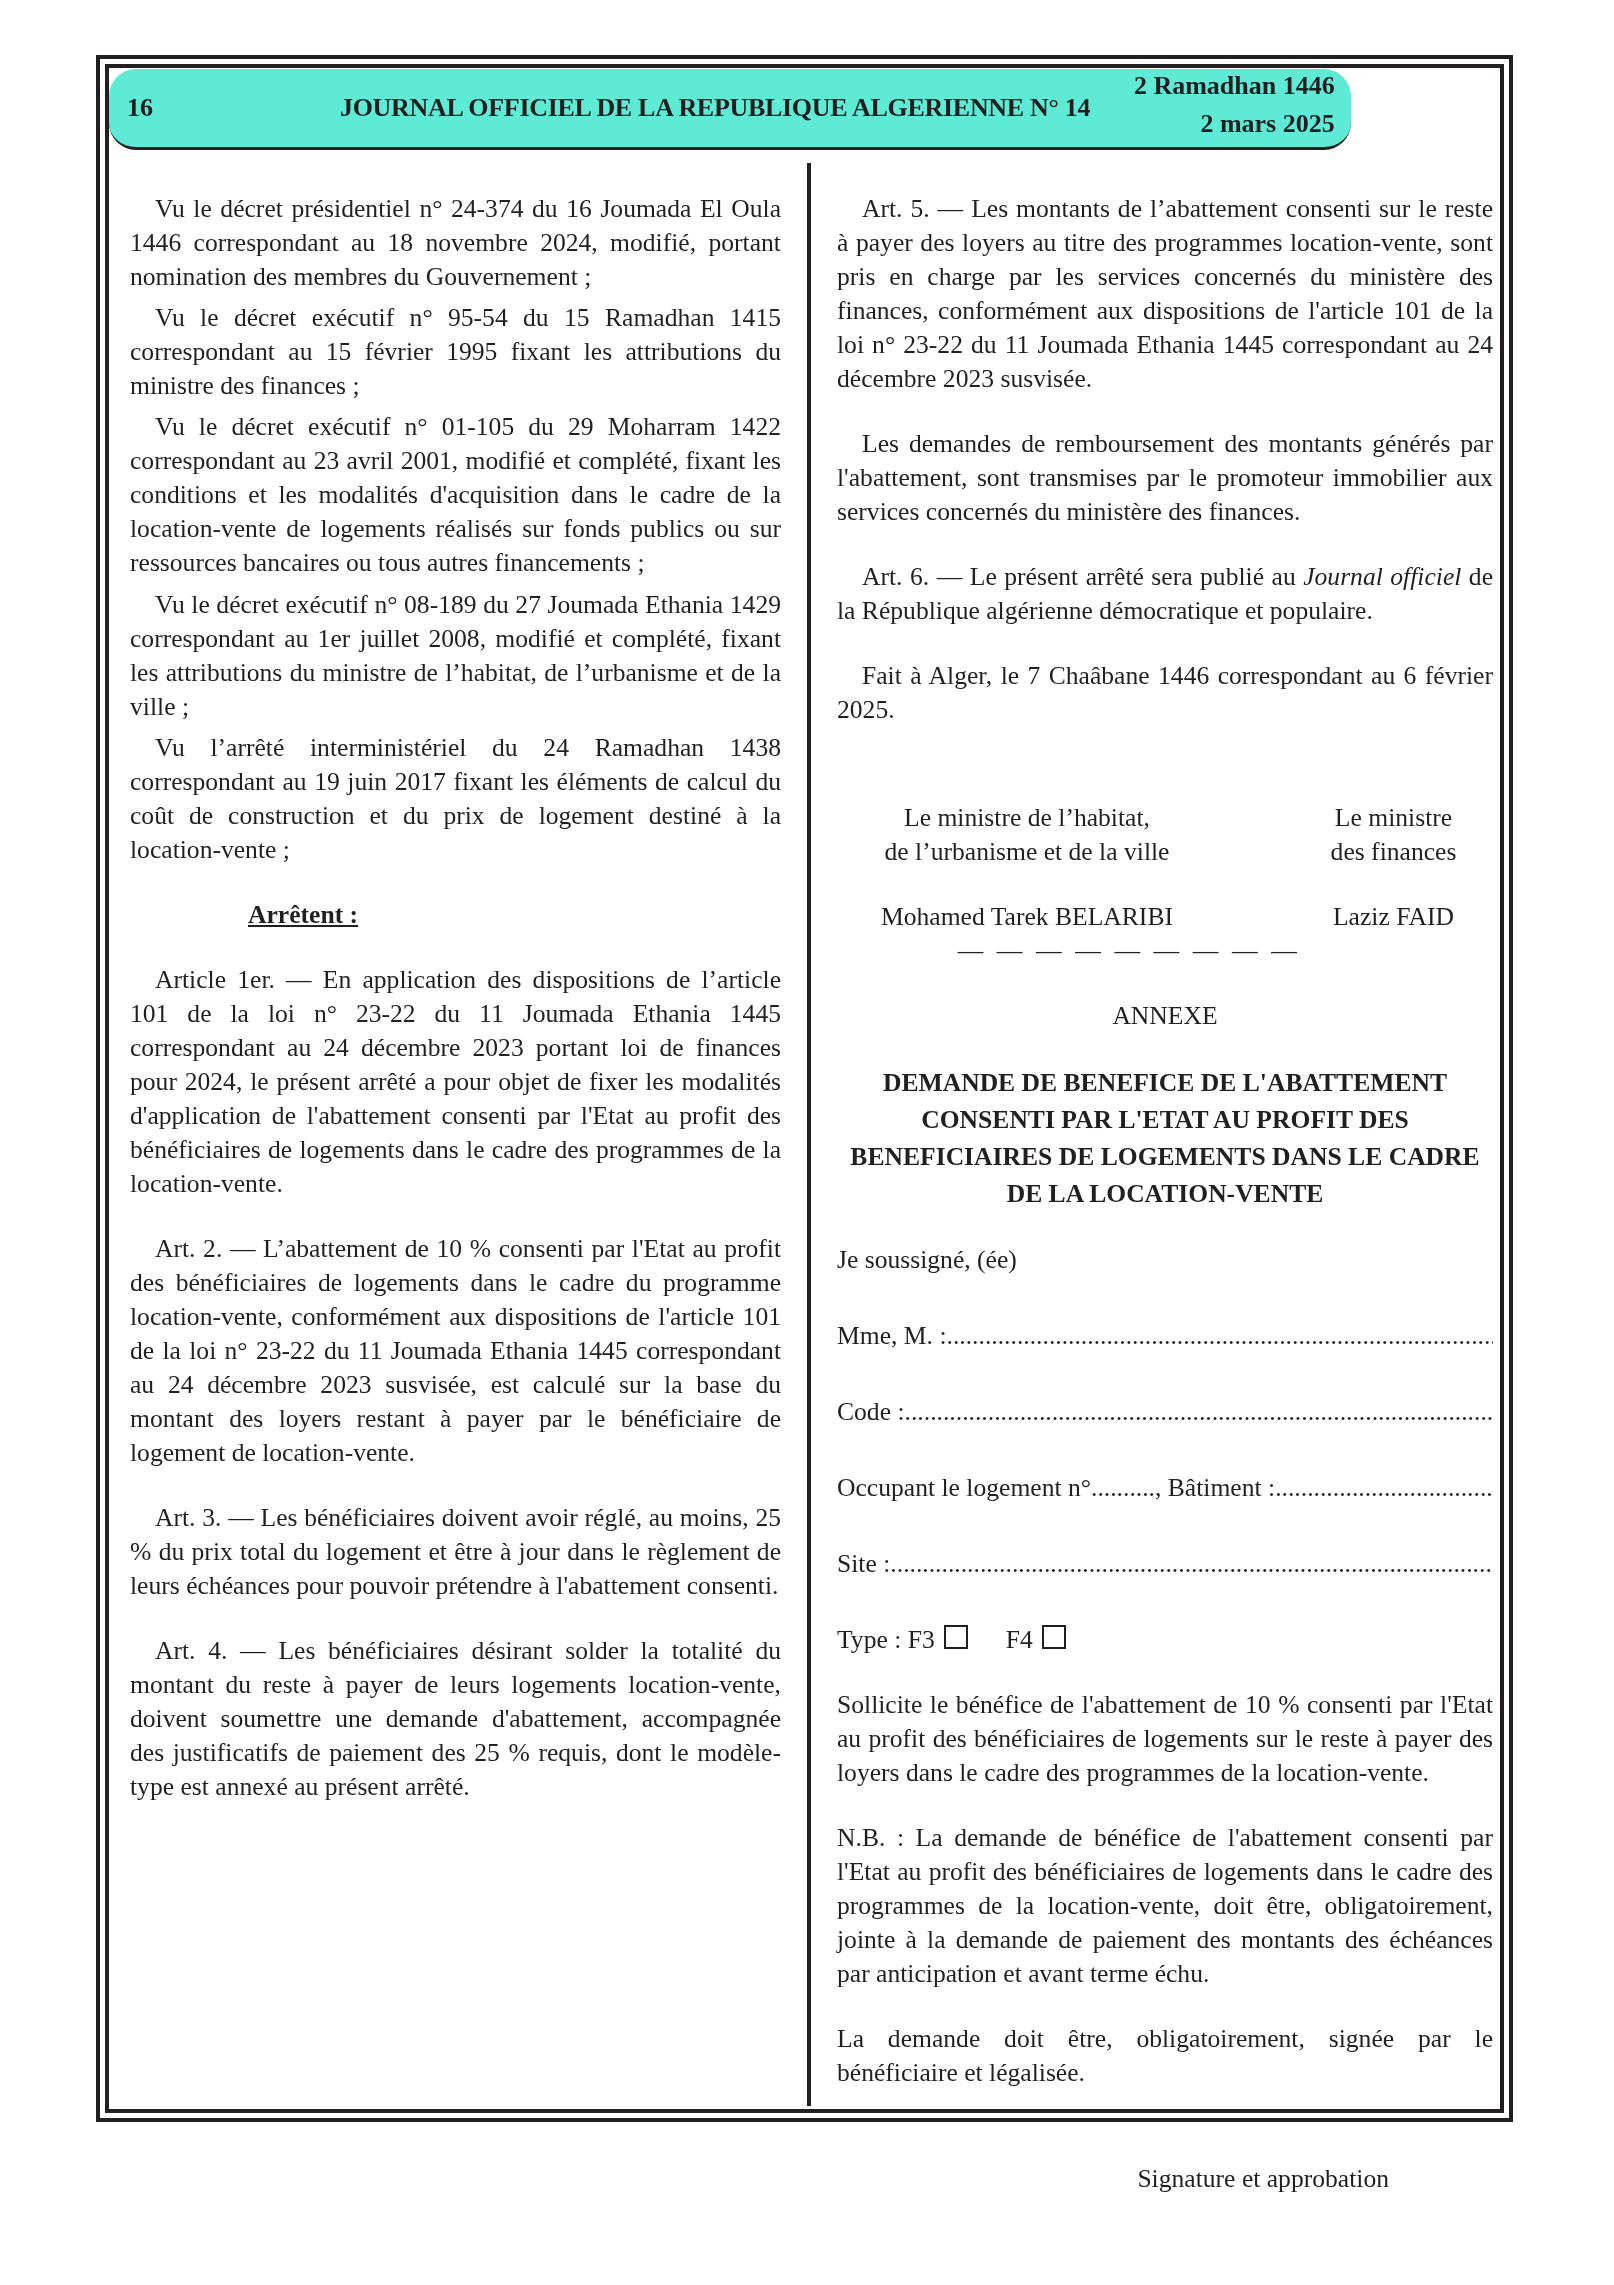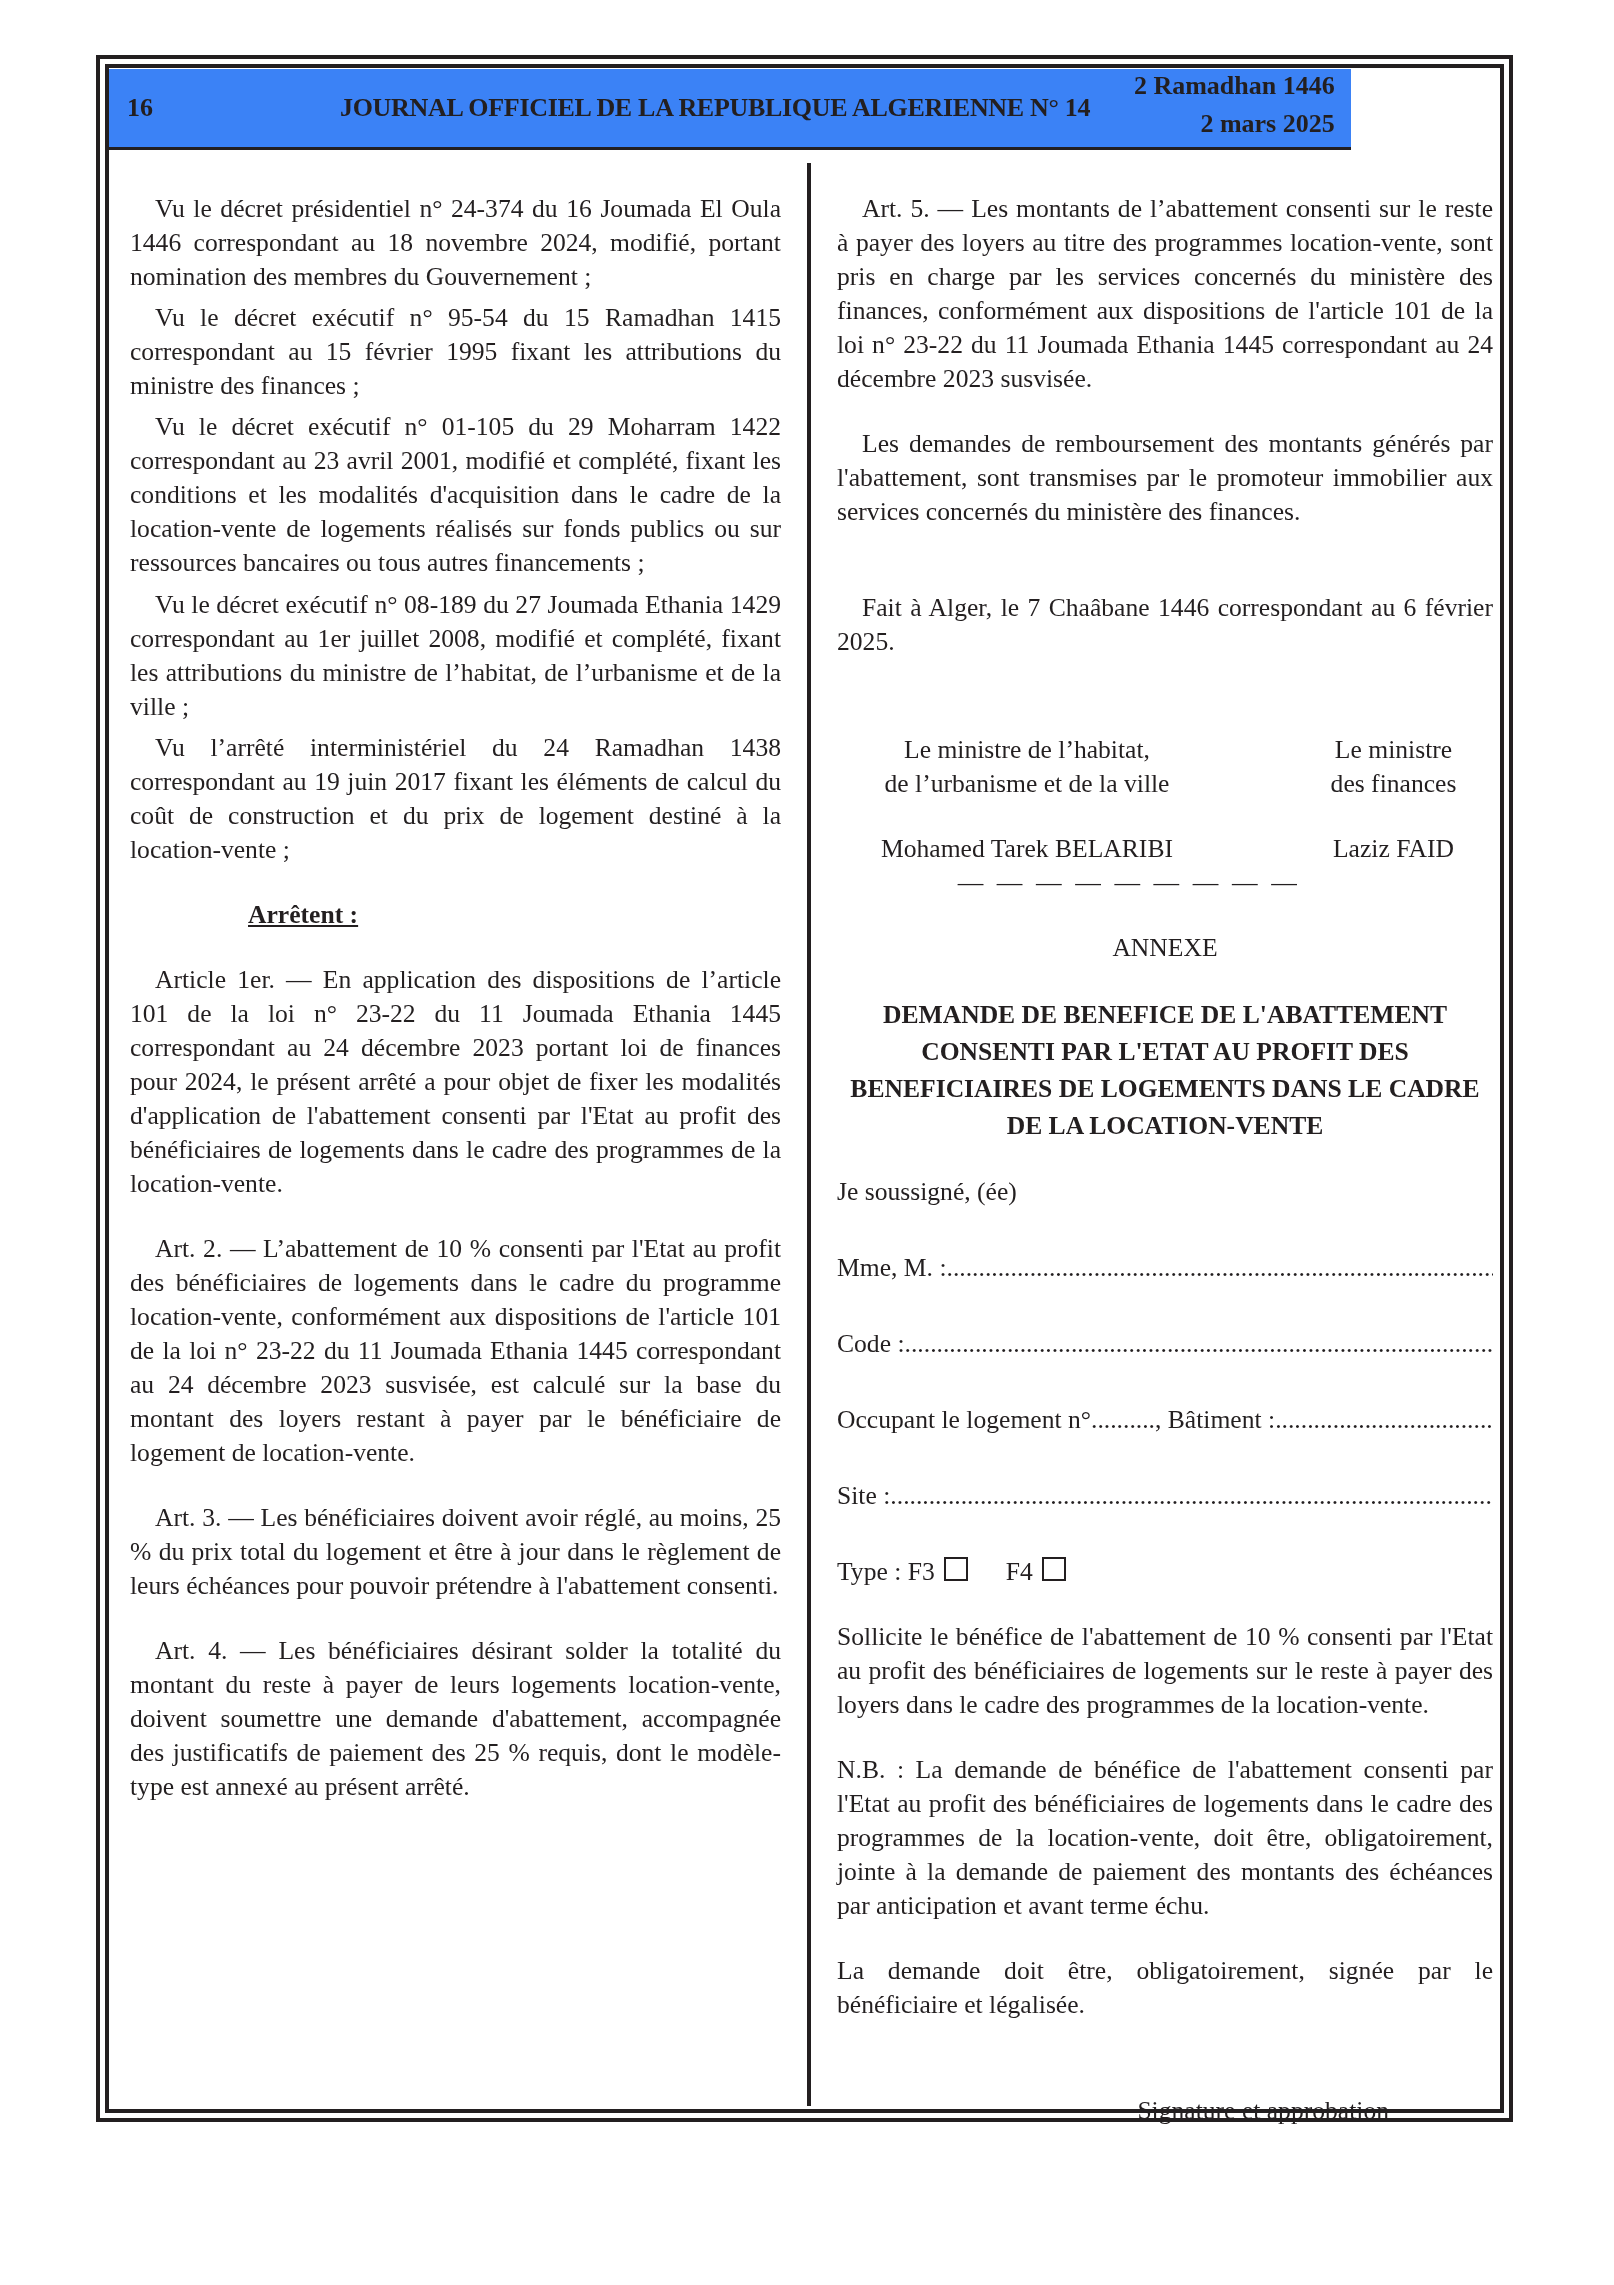--- a/index.html
+++ b/index.html
@@ -1,19 +1,19 @@
 <!DOCTYPE html>
 <html style="font-size:14.5px"><head>
 <meta charset="utf-8">
 <style>
   html, body { margin:0; padding:0; background:#ffffff; }
   body { width:1615px; height:2285px; position:relative; font-family:"Liberation Serif", "DejaVu Serif", serif; color:#231f20; }
   .frame-outer { position:absolute; left:96px; top:55px; width:1417px; height:2067px; border:4.5px solid #231f20; box-sizing:border-box; }
   .frame-inner { position:absolute; left:105px; top:64px; width:1399px; height:2049px; border:4.5px solid #231f20; box-sizing:border-box; }
-  .header { position:absolute; left:109px; top:69px; width:1242px; height:81px; background:#3b82f6; border-bottom:3.6px solid #231f20; box-sizing:border-box; }
+  .header { position:absolute; left:109px; top:69px; width:1242px; height:81px; background:#5eead4; border-bottom:3.6px solid #231f20; box-sizing:border-box;border-radius:27px; }
   .hdr-page { position:absolute; left:18px; top:23.5px; font-size:26px; font-weight:bold; }
   .hdr-title { position:absolute; left:231px; top:23.5px; font-size:26px; font-weight:bold; letter-spacing:-0.3px; }
   .hdr-date1 { position:absolute; right:16.3px; top:1.8px; font-size:26px; font-weight:bold; }
   .hdr-date2 { position:absolute; right:16.3px; top:40px; font-size:26px; font-weight:bold; }
   .divider { position:absolute; left:807px; top:163px; width:3.6px; height:1943px; background:#231f20; }
   .col { position:absolute; font-size:25.6px; line-height:34px; text-align:justify; }
   .col-left { left:130px; top:192px; width:651px; }
   .col-right { left:837px; top:192px; width:656px; }
   .p { margin:0; text-indent:25px; }
   .p.noindent { text-indent:0; }
@@ -71,20 +71,21 @@
   <div class="gap-m"></div>
   <p class="p">Art. 4. — Les bénéficiaires désirant solder la totalité du montant du reste à payer de leurs logements location-vente, doivent soumettre une demande d'abattement, accompagnée des justificatifs de paiement des 25 % requis, dont le modèle-type est annexé au présent arrêté.</p>
   <div class="gap-m"></div>
 </div>
 
 <div class="col col-right">
   <p class="p">Art. 5. — Les montants de l’abattement consenti sur le reste à payer des loyers au titre des programmes location-vente, sont pris en charge par les services concernés du ministère des finances, conformément aux dispositions de l'article 101 de la loi n° 23-22 du 11 Joumada Ethania 1445 correspondant au 24 décembre 2023 susvisée.</p>
   <div class="gap-m"></div>
   <p class="p">Les demandes de remboursement des montants générés par l'abattement, sont transmises par le promoteur immobilier aux services concernés du ministère des finances.</p>
   <div class="gap-m"></div>
+  <p class="p"><span>Art. 6. — Le présent arrêté sera publié au </span><i class="it">Journal officiel</i><span> de la République algérienne démocratique et populaire.</span></p>
   <div class="gap-m"></div>
   <p class="p">Fait à Alger, le 7 Chaâbane 1446 correspondant au 6 février 2025.</p>
   <div class="gap-m"></div>
   <div class="sig-row">
     <div class="sig-left">
       <div>Le ministre de l’habitat,</div>
       <div>de l’urbanisme et de la ville</div>
       <div style="height:31px"></div>
       <div>Mohamed Tarek BELARIBI</div>
     </div>

